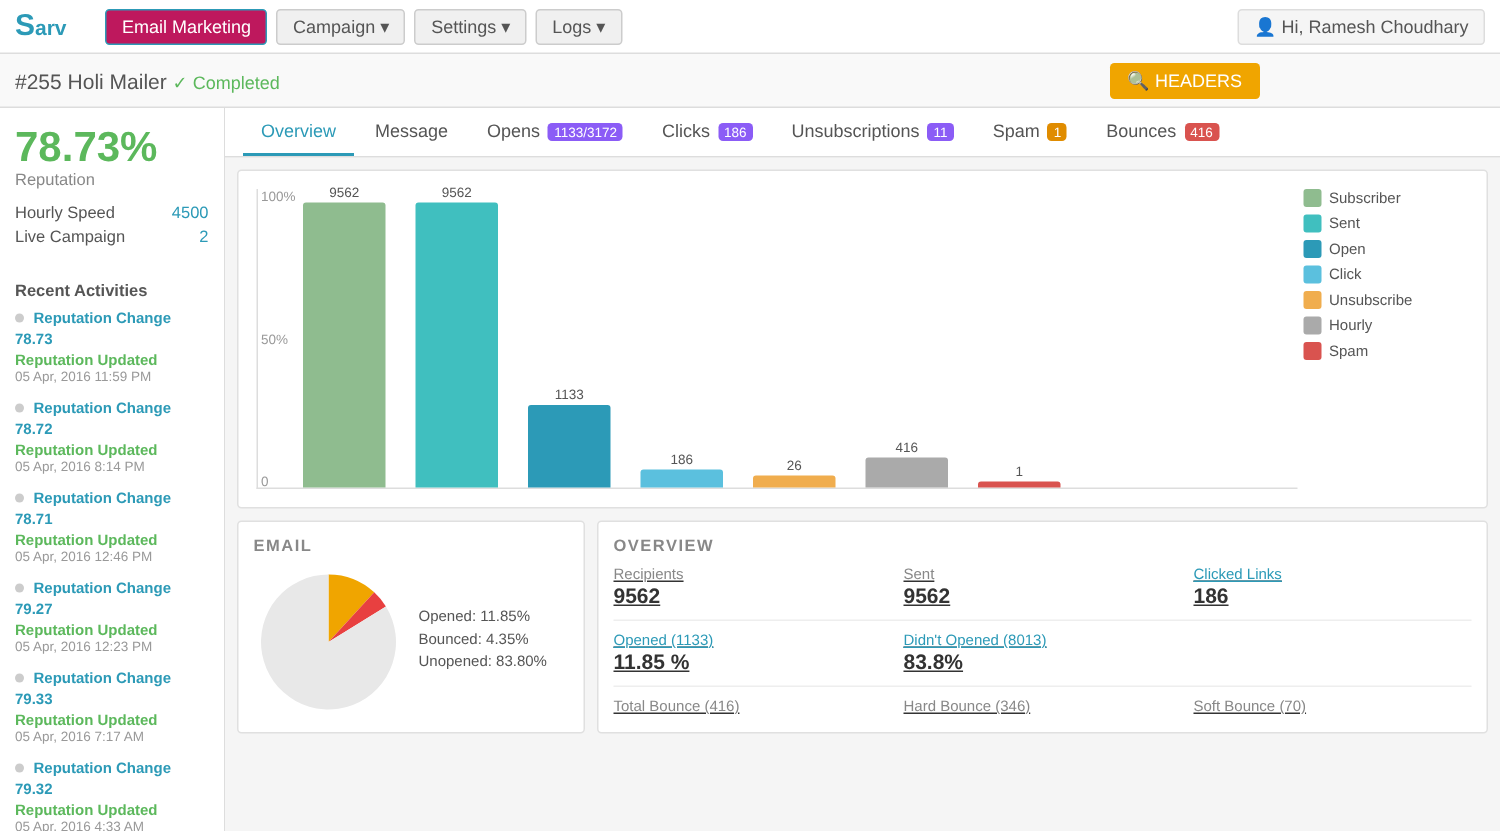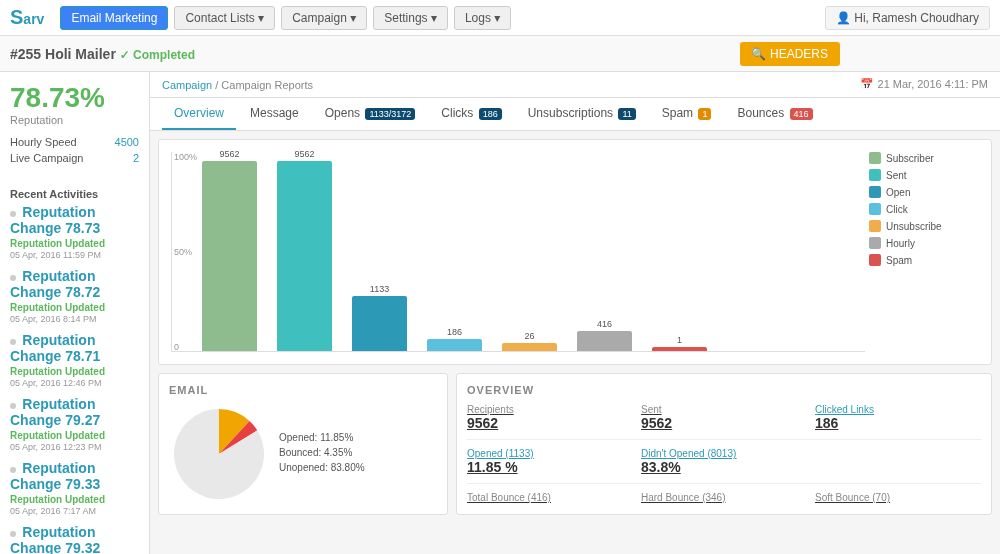--- a/index.html
+++ b/index.html
@@ -12,30 +12,30 @@
       height: 36px;
       display: flex;
       align-items: center;
       padding: 0 10px;
       gap: 6px;
     }
     .logo {
       font-size: 18px;
       font-weight: bold;
       color: #2c9ab7;
-      margin-right: 10px;
+      margin-right: 20px;
     }
     .nav-btn {
       padding: 4px 10px;
       border-radius: 3px;
       font-size: 12px;
       cursor: pointer;
       border: 1px solid transparent;
     }
-    .nav-btn.active { background: #3b82f6; color: #fff; border-color: #2c9ab7; }
+    .nav-btn.active { background: #be185d; color: #fff; border-color: #2c9ab7; }
     .nav-btn.dropdown { background: #f0f0f0; color: #555; border: 1px solid #ccc; }
     .nav-btn.dropdown::after { content: ' ▾'; }
     .nav-spacer { flex: 1; }
     .user-info {
       font-size: 12px;
       color: #555;
       background: #f5f5f5;
       padding: 4px 10px;
       border-radius: 3px;
       border: 1px solid #ddd;
@@ -46,21 +46,21 @@
       background: #f9f9f9;
       border-bottom: 1px solid #ddd;
       height: 36px;
       display: flex;
       align-items: center;
       padding: 0 160px 0 10px;
       gap: 8px;
     }
     .campaign-title {
       font-size: 14px;
-      font-weight: bold;
+      font-weight: normal;
       color: #555;
       flex: 1;
     }
     .completed-badge {
       color: #5cb85c;
       font-size: 12px;
     }
     .headers-btn {
       background: #f0a500;
       color: #fff;
@@ -114,21 +114,21 @@
       margin-bottom: 8px;
     }
     .activity-item .dot {
       display: inline-block;
       width: 6px; height: 6px;
       background: #ccc;
       border-radius: 50%;
       margin-right: 3px;
     }
     .activity-item .act-title {
-      font-size: 14px;
+      font-size: 10px;
       color: #2c9ab7;
       font-weight: bold;
     }
     .activity-item .act-sub {
       font-size: 10px;
       color: #5cb85c;
       font-weight: bold;
     }
     .activity-item .act-date {
       font-size: 9px;
@@ -178,21 +178,21 @@
       color: #2c9ab7;
     }
     .tab-badge {
       display: inline-block;
       font-size: 9px;
       padding: 1px 4px;
       border-radius: 3px;
       margin-left: 2px;
       color: #fff;
     }
-    .badge-teal { background: #0c4a6e; }
+    .badge-teal { background: #8b5cf6; }
     .badge-orange { background: #e08c00; }
     .badge-red { background: #d9534f; }
 
     
     .chart-section {
       background: #fff;
       margin: 8px;
       padding: 12px;
       border: 1px solid #e0e0e0;
       border-radius: 3px;
@@ -257,21 +257,21 @@
       display: flex;
       gap: 8px;
       margin: 0 8px 8px;
     }
     .email-section, .overview-section {
       background: #fff;
       border: 1px solid #e0e0e0;
       border-radius: 3px;
       padding: 10px;
     }
-    .email-section { width: 290px; flex-shrink: 0; }
+    .email-section { width: 232px; flex-shrink: 0; }
     .overview-section { flex: 1; }
     .section-title {
       font-size: 11px;
       font-weight: bold;
       color: #888;
       margin-bottom: 8px;
       letter-spacing: 1px;
     }
 
     
@@ -313,21 +313,20 @@
       border-top: 1px solid #eee;
       margin: 8px 0;
     }
   </style>
 </head>
 <body>
 
 <div class="top-nav">
   <div class="logo"><span style="color:#2c9ab7;font-size:20px;font-weight:bold;">S</span><span style="color:#2c9ab7;font-size:14px;">arv</span></div>
   <button class="nav-btn active">Email Marketing</button>
-  <button class="nav-btn dropdown">Contact Lists</button>
   <button class="nav-btn dropdown">Campaign</button>
   <button class="nav-btn dropdown">Settings</button>
   <button class="nav-btn dropdown">Logs</button>
   <div class="nav-spacer"></div>
   <div class="user-info">
     <span>👤 </span>
     <span>Hi, Ramesh Choudhary</span>
   </div>
 </div>
 
@@ -396,30 +395,20 @@
     <span class="dot"></span>
     <span class="act-title">Reputation Change 79.88</span><br>
     
     
   </div>
       </div>
   </div>
 
   <div class="content">
 
-    <div class="breadcrumb">
-      <span>
-        <a href="#">Campaign</a>
-        <span>/</span>
-        <span>Campaign Reports</span>
-      </span>
-      <span class="date">
-        📅 <span>21 Mar, 2016 4:11: PM</span>
-      </span>
-    </div>
 
     <div class="tabs" id="tabs-bar">
         <div class="tab active"><span>Overview</span></div>
         <div class="tab"><span>Message</span></div>
         <div class="tab"><span>Opens</span> <span class="tab-badge badge-teal">1133/3172</span></div>
         <div class="tab"><span>Clicks</span> <span class="tab-badge badge-teal">186</span></div>
         <div class="tab"><span>Unsubscriptions</span> <span class="tab-badge badge-teal">11</span></div>
         <div class="tab"><span>Spam</span> <span class="tab-badge badge-orange">1</span></div>
         <div class="tab"><span>Bounces</span> <span class="tab-badge badge-red">416</span></div>
       </div>

